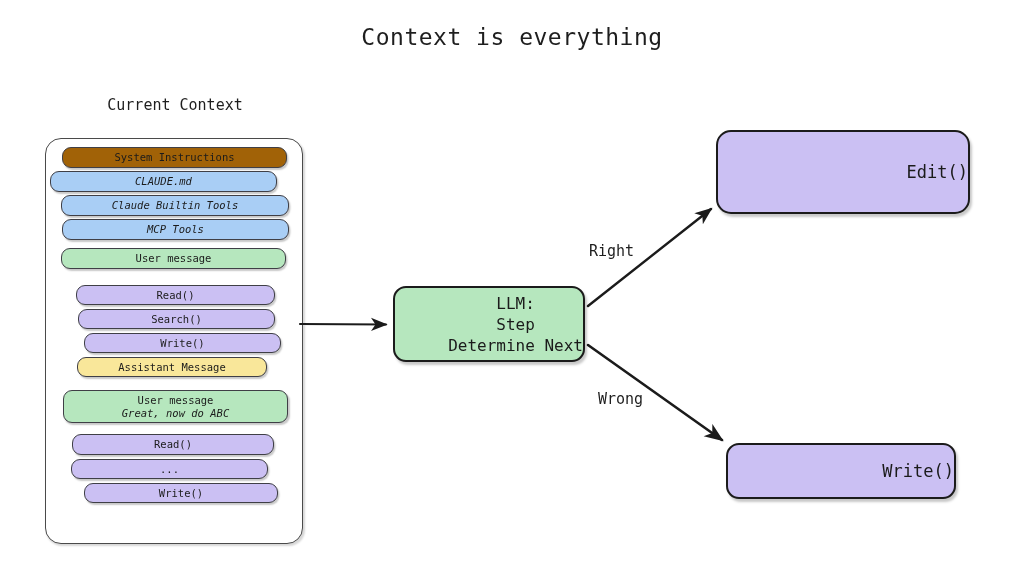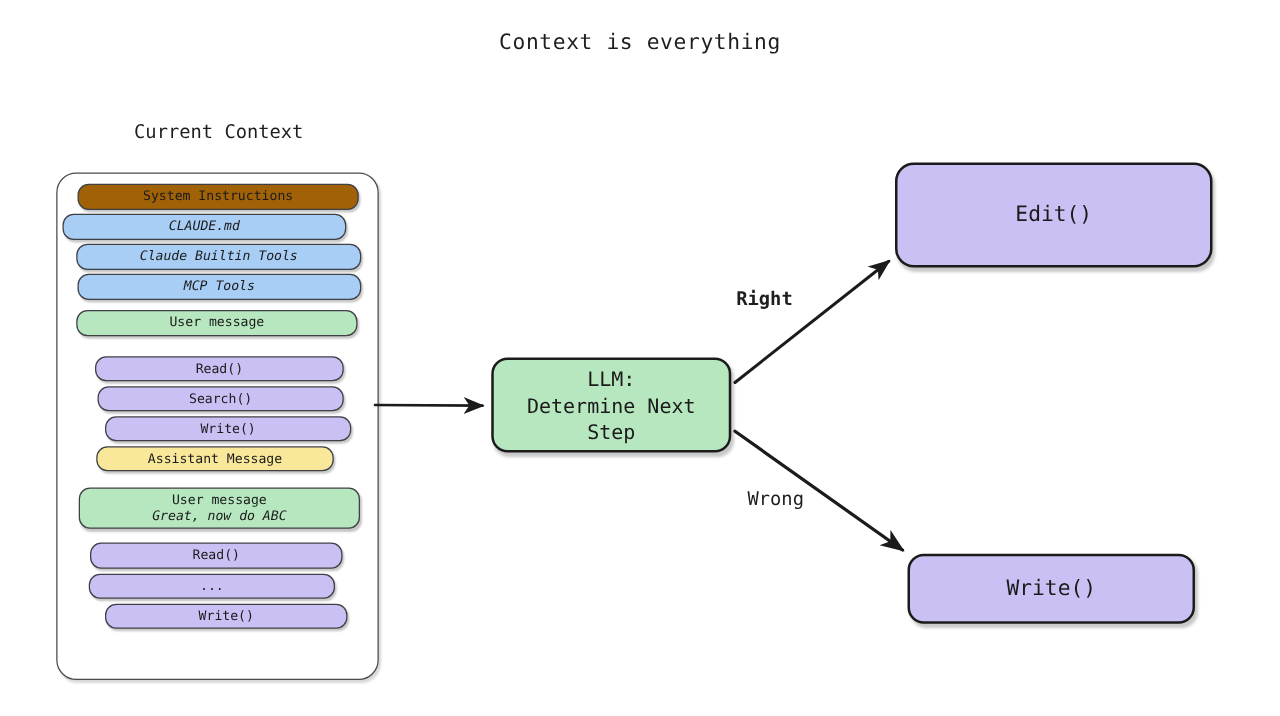--- a/index.html
+++ b/index.html
@@ -28,21 +28,21 @@
     pointer-events: none;
   }
 
   
   .title {
     position: absolute;
     left: 0;
     top: 24px;
     width: 1024px;
     text-align: center;
-    font-size: 17px;
+    font-size: 23px;
     letter-spacing: 0.5px;
     color: #1e1e1e;
   }
 
   
   .ctx-label {
     position: absolute;
     left: 45px;
     top: 96px;
     width: 260px;
@@ -93,21 +93,21 @@
 
   
   .node {
     position: absolute;
     box-sizing: border-box;
     border: 2px solid #1b1b1b;
     border-radius: 13px;
     box-shadow: 2px 3px 2.5px rgba(0,0,0,0.22);
     display: flex;
     align-items: center;
-    justify-content: center;
+    justify-content: flex-end;
     text-align: center;
     color: #1b1b1b;
   }
   .node-llm {
     left: 393px;
     top: 286px;
     width: 192px;
     height: 76px;
     background: #b6e7be;
     font-size: 16px;
@@ -132,21 +132,21 @@
     font-size: 17px;
   }
 
   
   .edge-label {
     position: absolute;
     font-size: 15px;
     color: #1e1e1e;
     white-space: nowrap;
   }
-  .lbl-right { left: 589px; top: 230px; font-weight: bold; }
+  .lbl-right { left: 589px; top: 242px; }
   .lbl-wrong { left: 598px; top: 390px; }
 </style>
 </head>
 <body>
 
 <div class="canvas">
 
   <div class="title">Context is everything</div>
 
   <div class="ctx-label">Current Context</div>
@@ -211,22 +211,22 @@
 
     <path d="M588,345 L722,440" stroke="#1b1b1b" stroke-width="2.6" fill="none" stroke-linecap="round" marker-end="url(#ah2)"></path>
   </svg>
 
   <div class="edge-label lbl-right">Right</div>
   <div class="edge-label lbl-wrong">Wrong</div>
 
   <div class="node node-llm">
     <div>
       <div>LLM:</div>
+      <div>Step</div>
       <div>Determine Next</div>
-      <div>Step</div>
     </div>
   </div>
 
   <div class="node node-edit">
     <span>Edit()</span>
   </div>
 
   <div class="node node-write">
     <span>Write()</span>
   </div>

